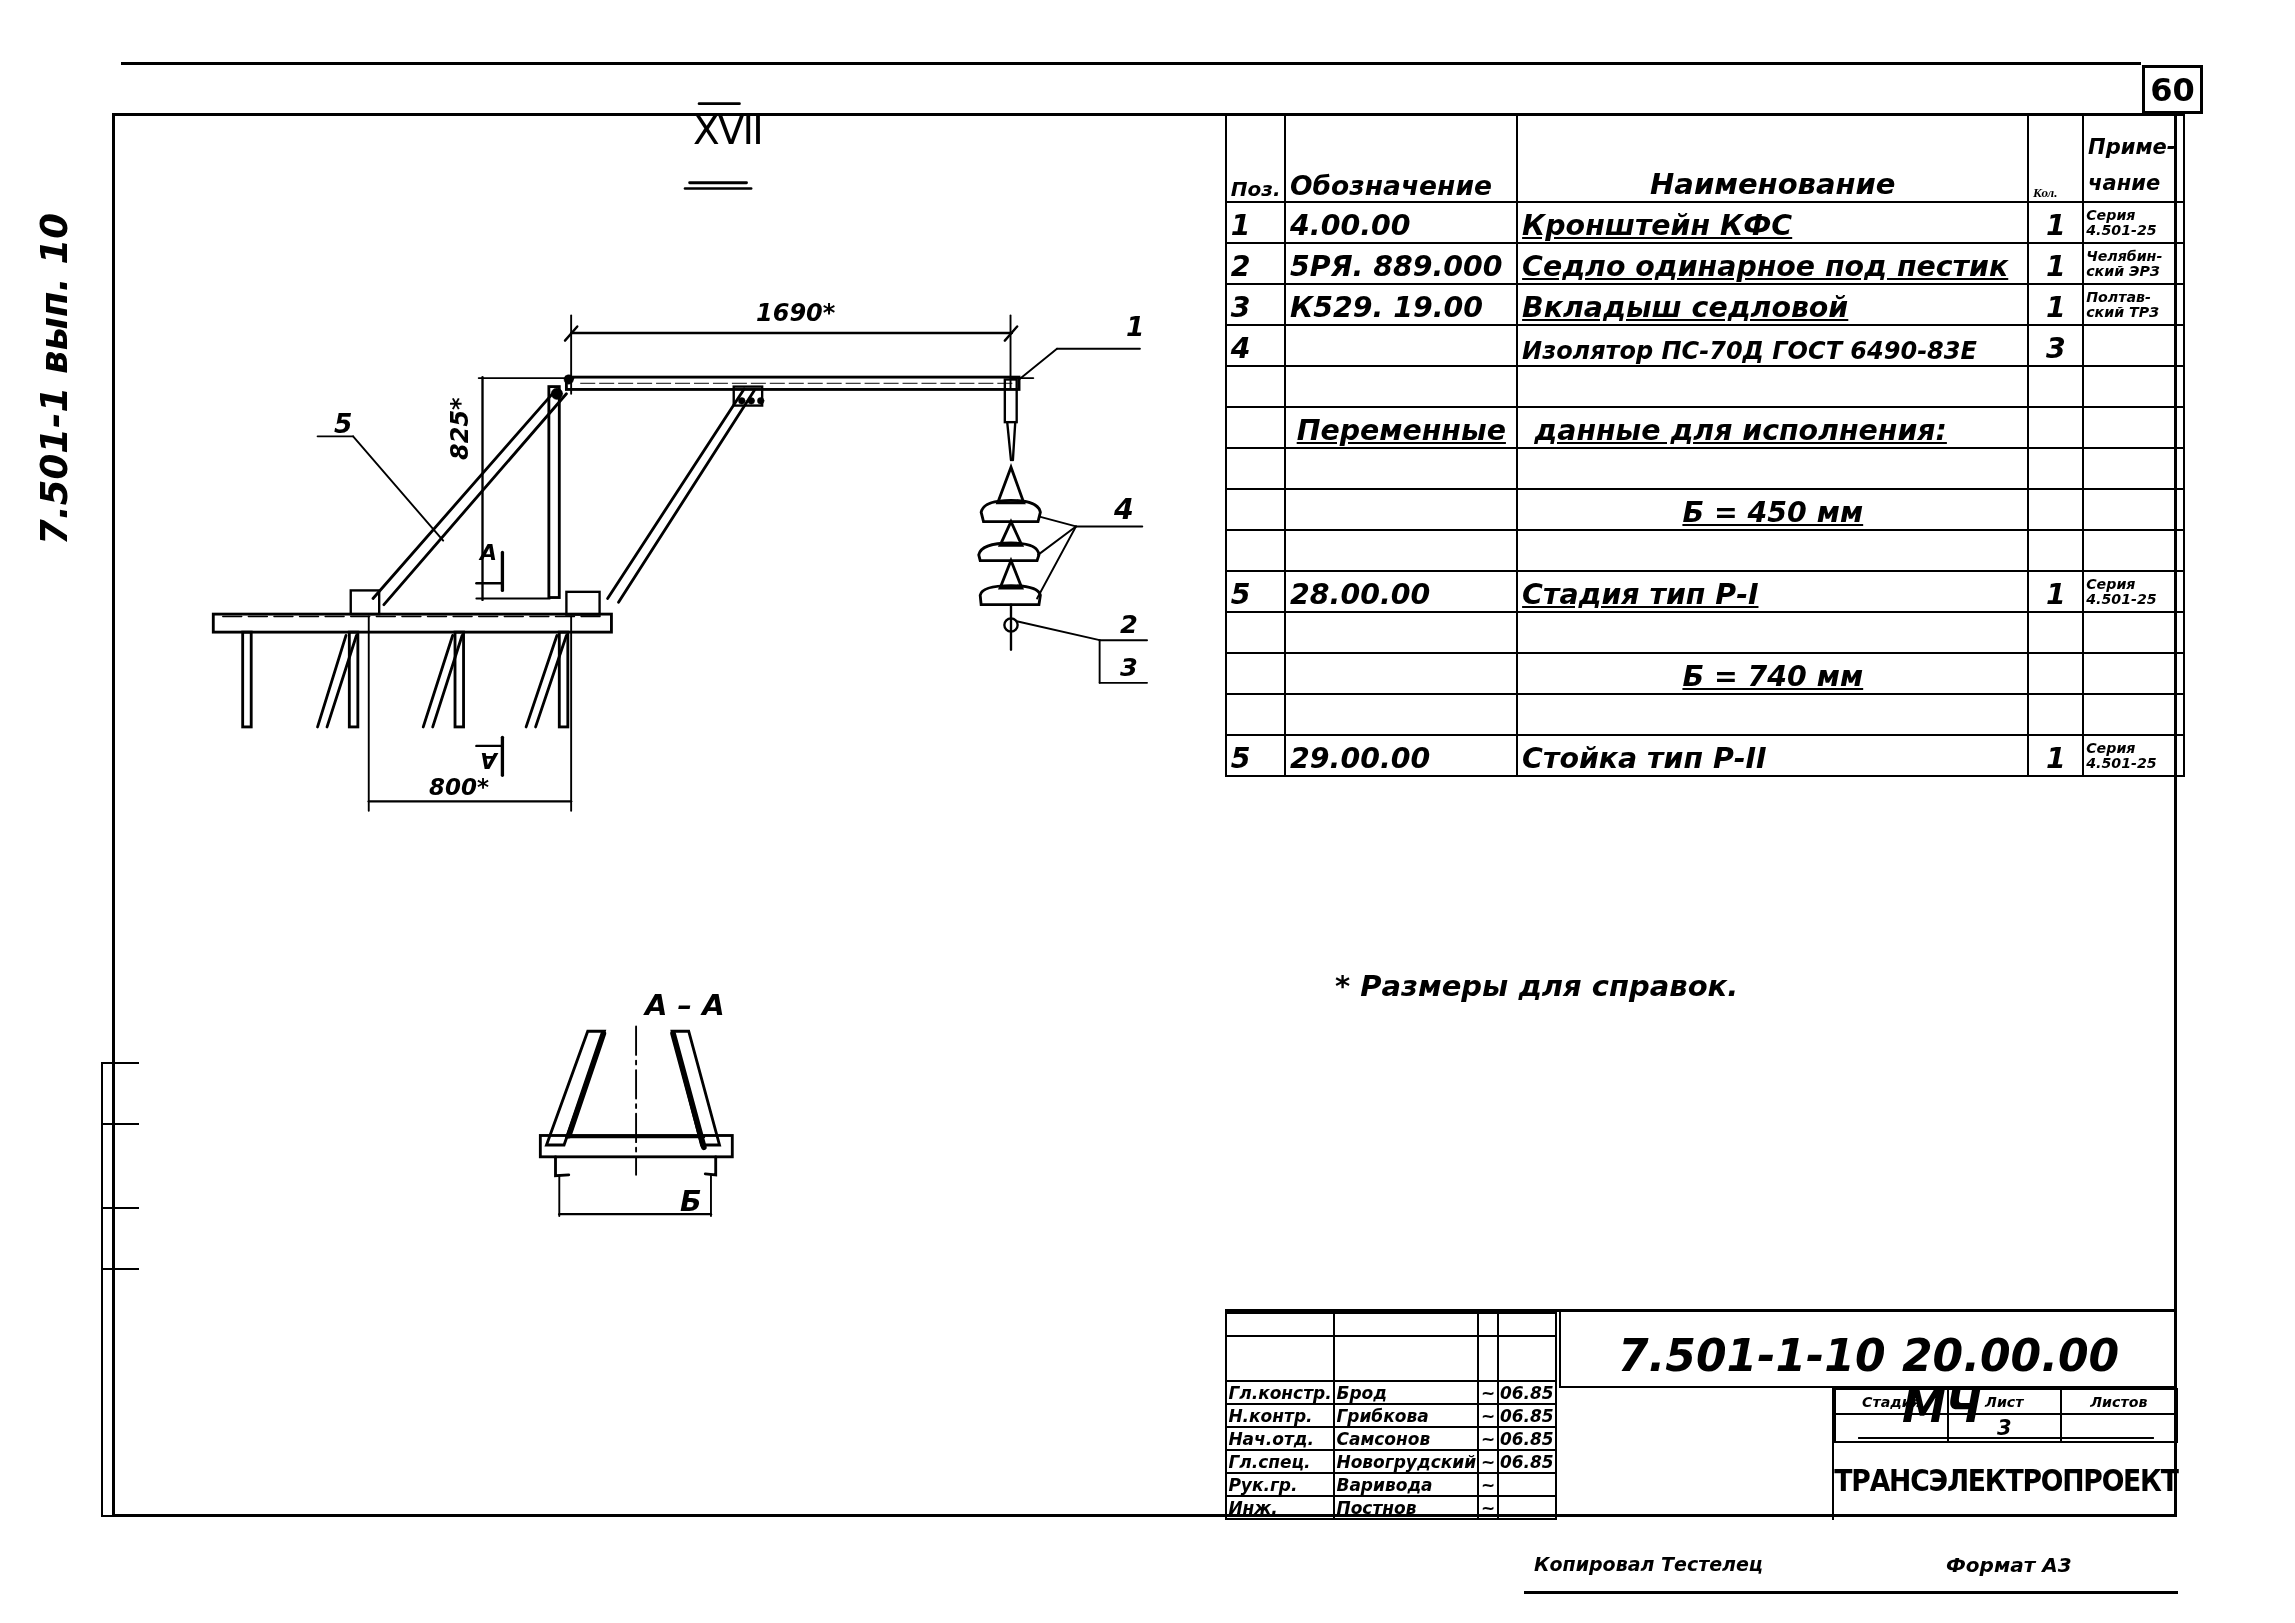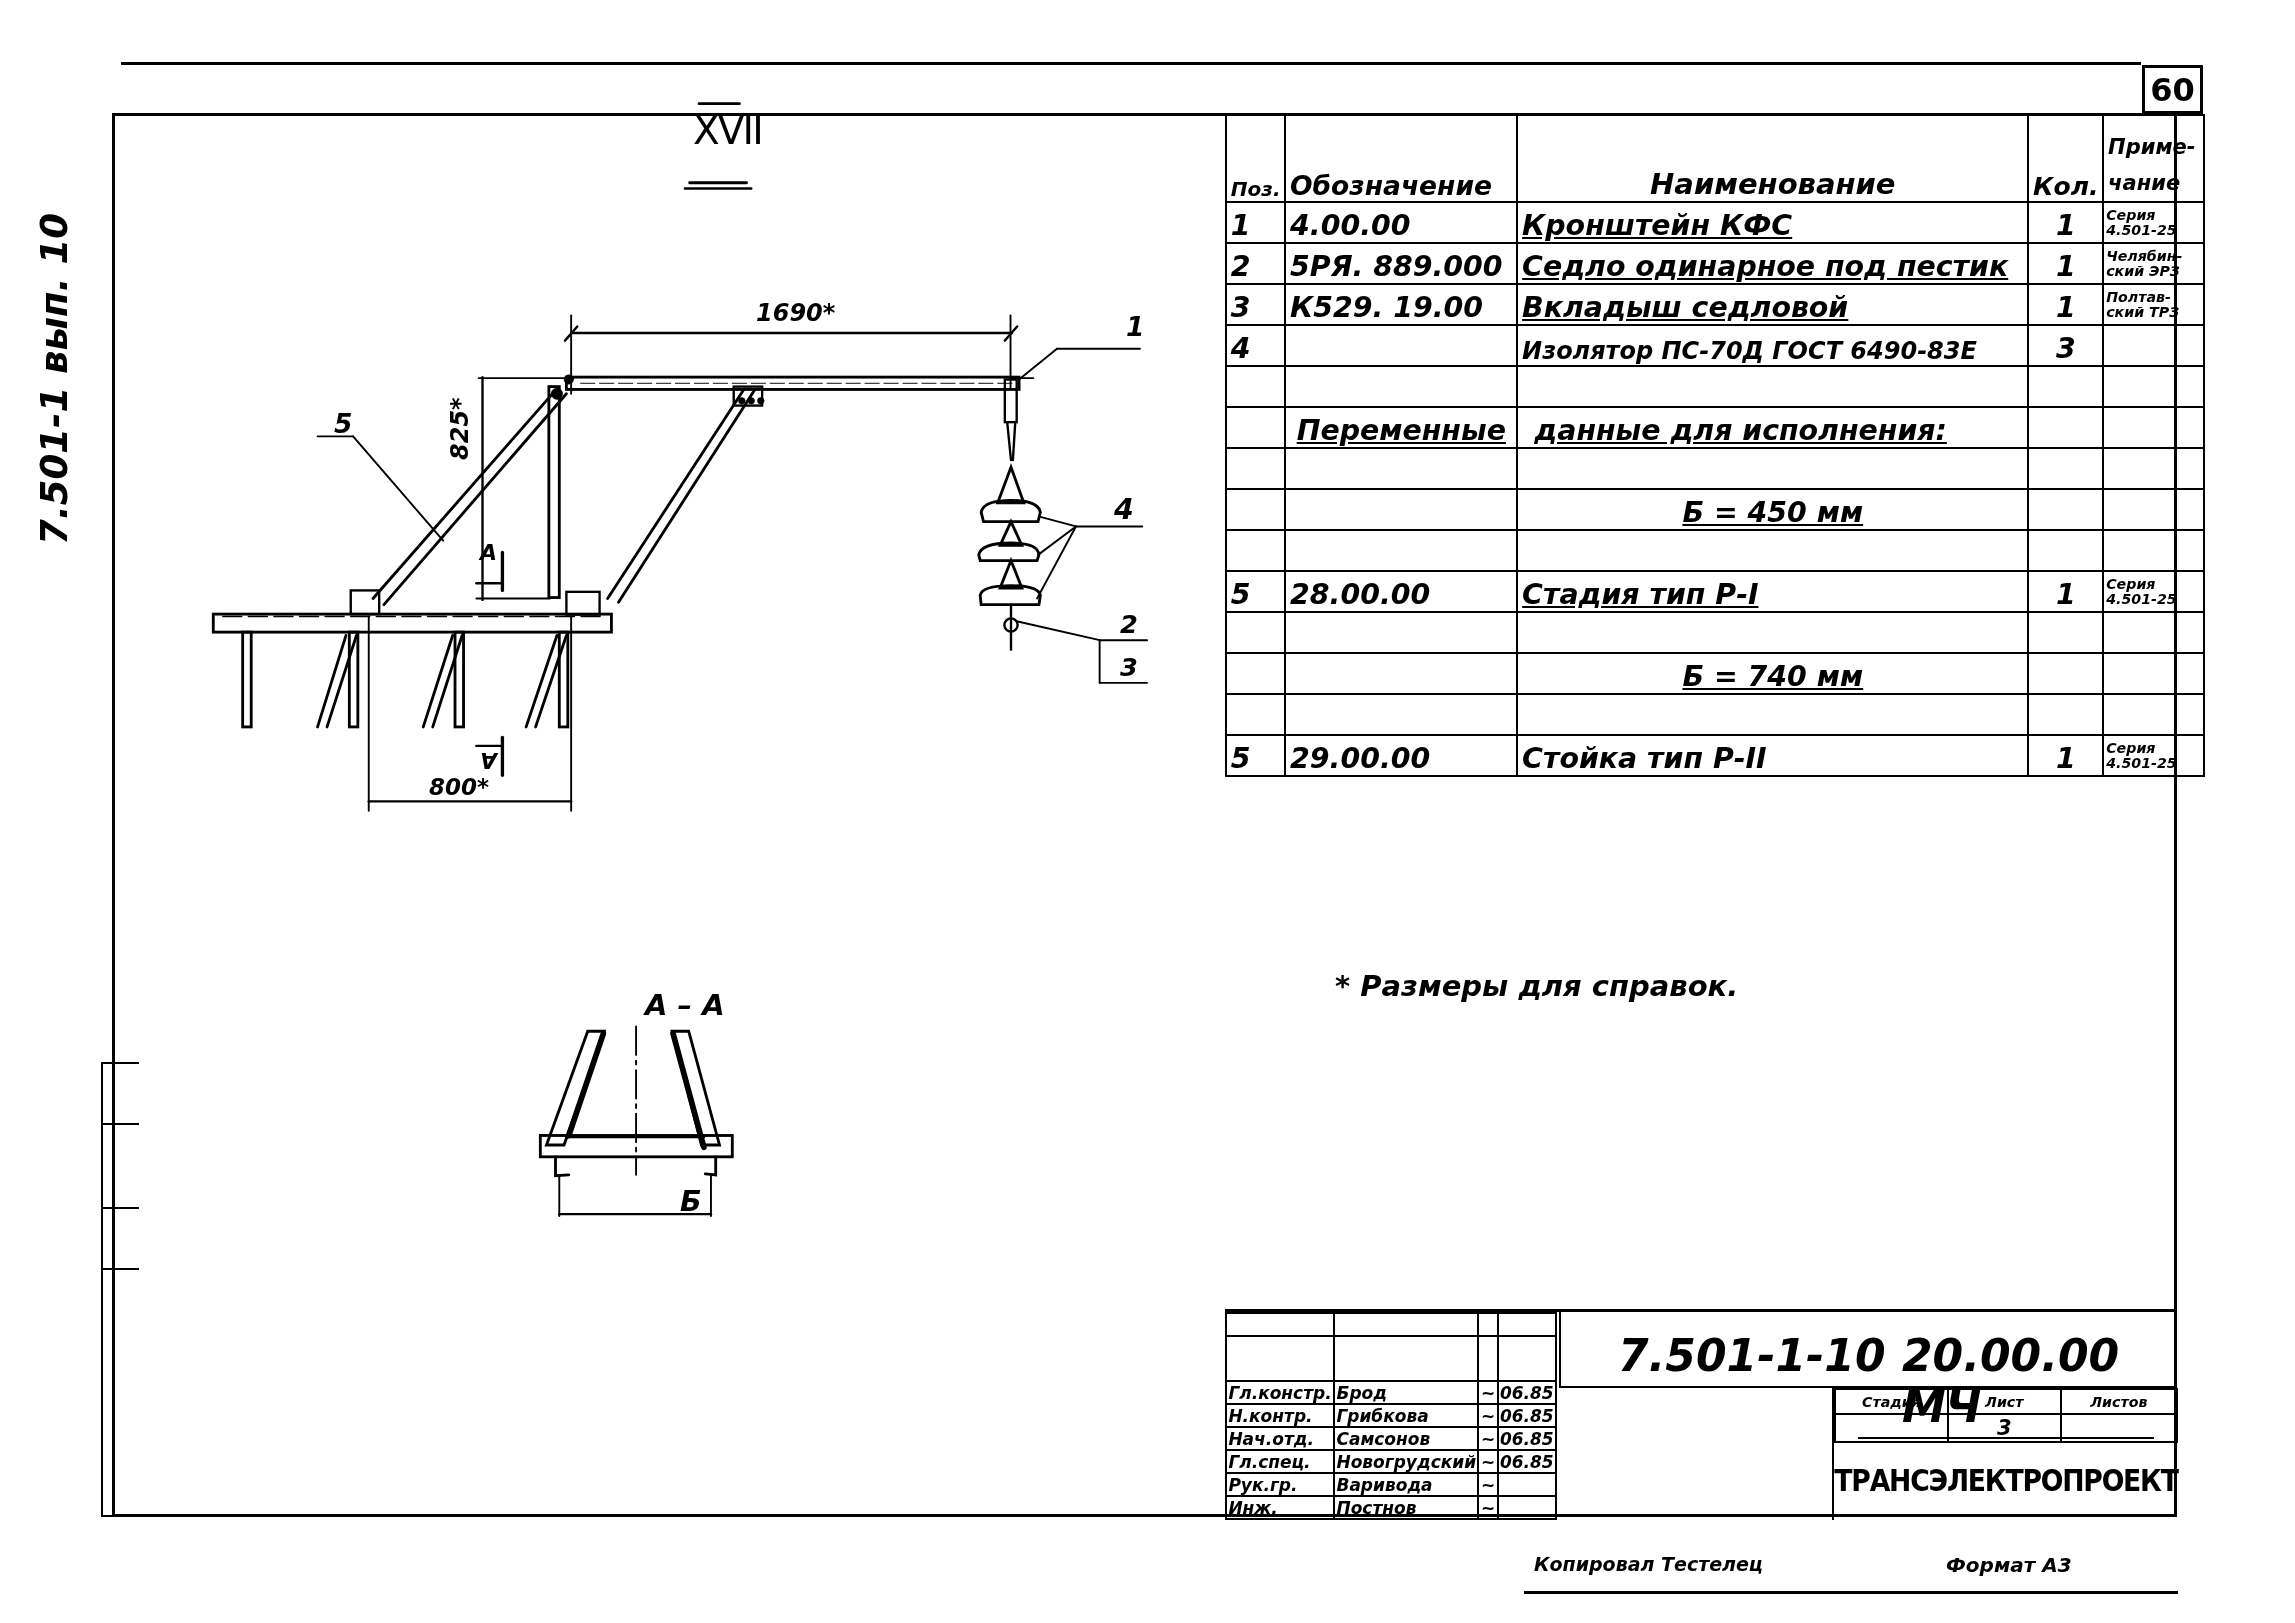--- a/index.html
+++ b/index.html
@@ -203,21 +203,21 @@
       <col style="width:232px">
       <col style="width:511px">
       <col style="width:55px">
       <col style="width:101px">
   </colgroup>
   <thead>
     <tr>
       <th style="font-size:20px;">Поз.</th>
       <th>Обозначение</th>
       <th class="center">Наименование</th>
-      <th style="font-size:25px;">Кол.</th>
+      <th style="font-size:13px;font-family:Liberation Serif, serif;">Кол.</th>
       <th style="font-size:21px; white-space:normal; line-height:36px; word-break:break-all;">Приме-чание</th>
     </tr>
   </thead>
   <tbody>
     <tr>
       <td>1</td>
       <td>4.00.00</td>
       <td class="u">Кронштейн КФС</td>
       <td class="qty">1</td>
       <td class="note" style="white-space:normal;">Серия 4.501-25</td>

